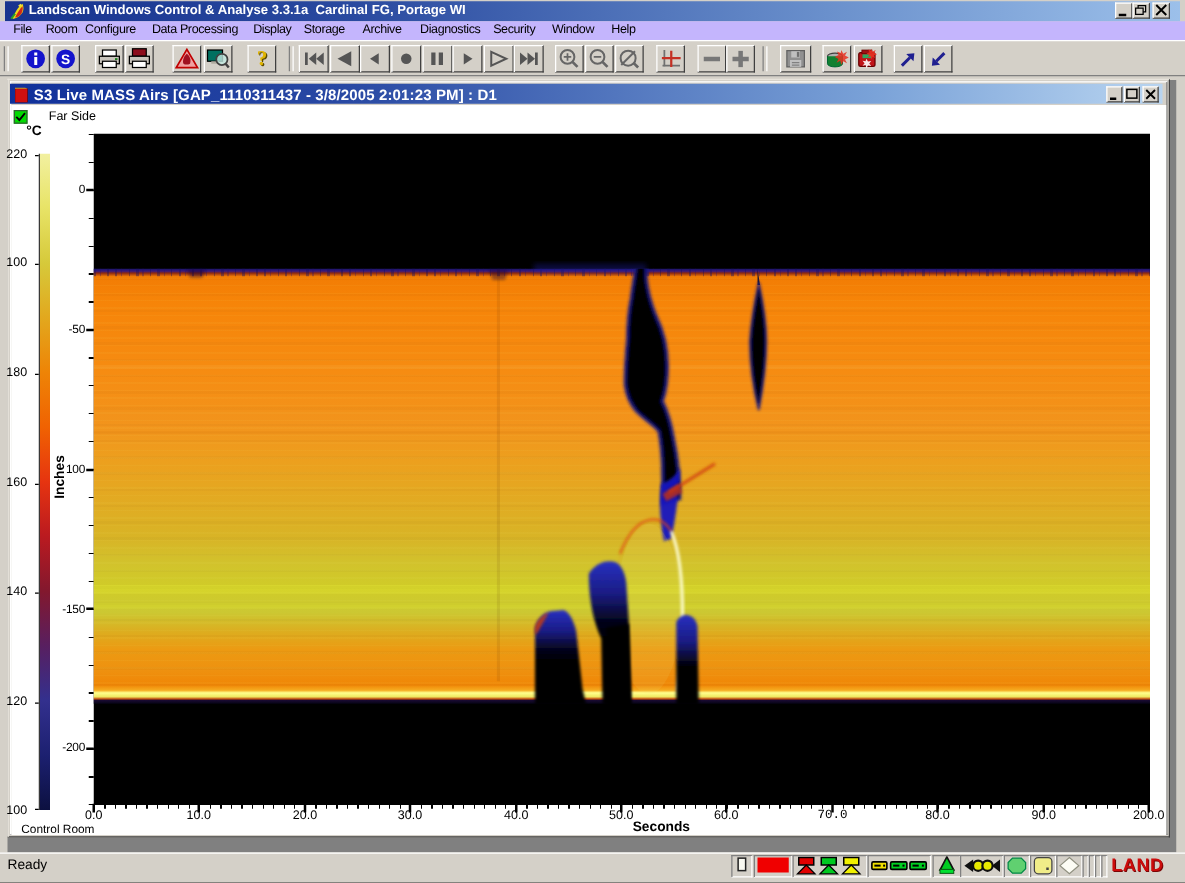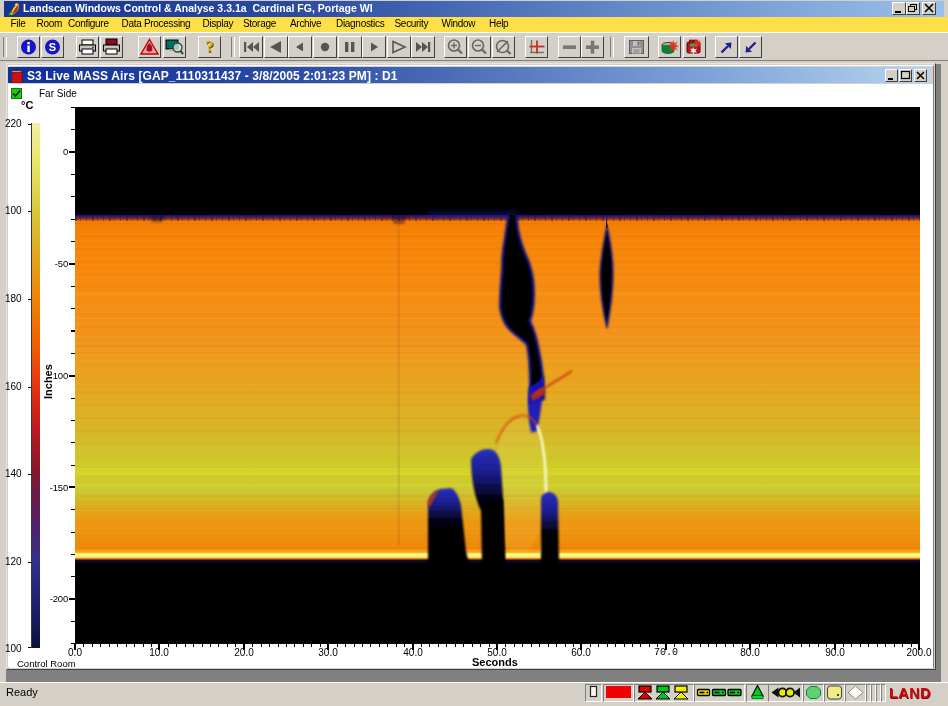--- a/index.html
+++ b/index.html
@@ -7,21 +7,21 @@
        background:#d4d0c8;font-family:"Liberation Sans",sans-serif;}
   .abs{position:absolute;}
   
   #titlebar{left:4px;top:1px;width:940px;height:16px;
     background:linear-gradient(90deg,#17338f 0%,#2a4aa0 30%,#6a90cc 70%,#9cc0ea 100%);}
   #titletext{left:23px;top:2px;color:#fff;font-weight:bold;font-size:10.5px;white-space:pre;}
   .wbtn{width:14px;height:13px;top:2px;background:#d4d0c8;
     border:1px solid;border-color:#fff #404040 #404040 #fff;box-sizing:border-box;}
   .wbtn svg{position:absolute;left:0;top:0;}
   
-  #menubar{left:0;top:17px;width:948px;height:15px;background:#fde047;font-size:10px;letter-spacing:-0.3px;color:#000;}
+  #menubar{left:0;top:17px;width:948px;height:15px;background:#c4b5fd;font-size:10px;letter-spacing:-0.3px;color:#000;}
   .mi{position:absolute;top:1px;}
   
   #toolbar{left:0;top:32px;width:948px;height:29px;background:#d4d0c8;
     border-top:1px solid #fff;border-bottom:1px solid #808080;box-sizing:border-box;}
   .tb{position:absolute;top:3px;width:23px;height:22px;background:#d4d0c8;
     border:1px solid;border-color:#fff #404040 #404040 #fff;box-sizing:border-box;}
   .tsep{position:absolute;top:4px;width:2px;height:20px;
     border-left:1px solid #808080;border-right:1px solid #fff;}
   .tb svg{position:absolute;left:0;top:0;}
   
@@ -455,21 +455,21 @@
   <div class="abs lab xlab" style="left:139px;top:647px;">10.0</div>
   <div class="abs lab xlab" style="left:224px;top:647px;">20.0</div>
   <div class="abs lab xlab" style="left:308px;top:647px;">30.0</div>
   <div class="abs lab xlab" style="left:393px;top:647px;">40.0</div>
   <div class="abs lab xlab" style="left:477px;top:647px;">50.0</div>
   <div class="abs lab xlab" style="left:561px;top:647px;">60.0</div>
   <div class="abs lab xlab" style="left:646px;top:647px;font-family:Liberation Mono, monospace;">70.0</div>
   <div class="abs lab xlab" style="left:730px;top:647px;">80.0</div>
   <div class="abs lab xlab" style="left:815px;top:647px;">90.0</div>
   <div class="abs lab xlab" style="left:899px;top:647px;">200.0</div>
-  <div class="abs lab" style="left:472px;top:656px;width:80px;text-align:left;font-weight:bold;font-size:11px;">Seconds</div>
+  <div class="abs lab" style="left:472px;top:656px;width:80px;text-align:right;font-weight:bold;font-size:11px;">Seconds</div>
   <div class="abs lab" style="left:17px;top:658px;font-size:9.5px;text-align:right;">Control Room</div>
 
   <div class="abs" id="statusbar" style="left:0;top:682px;width:948px;height:24px;background:#d4d0c8;border-top:1px solid #fff;box-sizing:border-box;"></div>
   <div class="abs lab" style="left:6px;top:686px;font-size:11px;">Ready</div>
   <div id="statusicons">
     <div class="abs sp" style="left:585px;width:15px;">
       <svg width="13" height="14">
         <rect x="3.5" y="1.5" width="6" height="10" fill="#f8f8f0" stroke="#222" stroke-width="1.2"></rect>
       </svg>
     </div>

